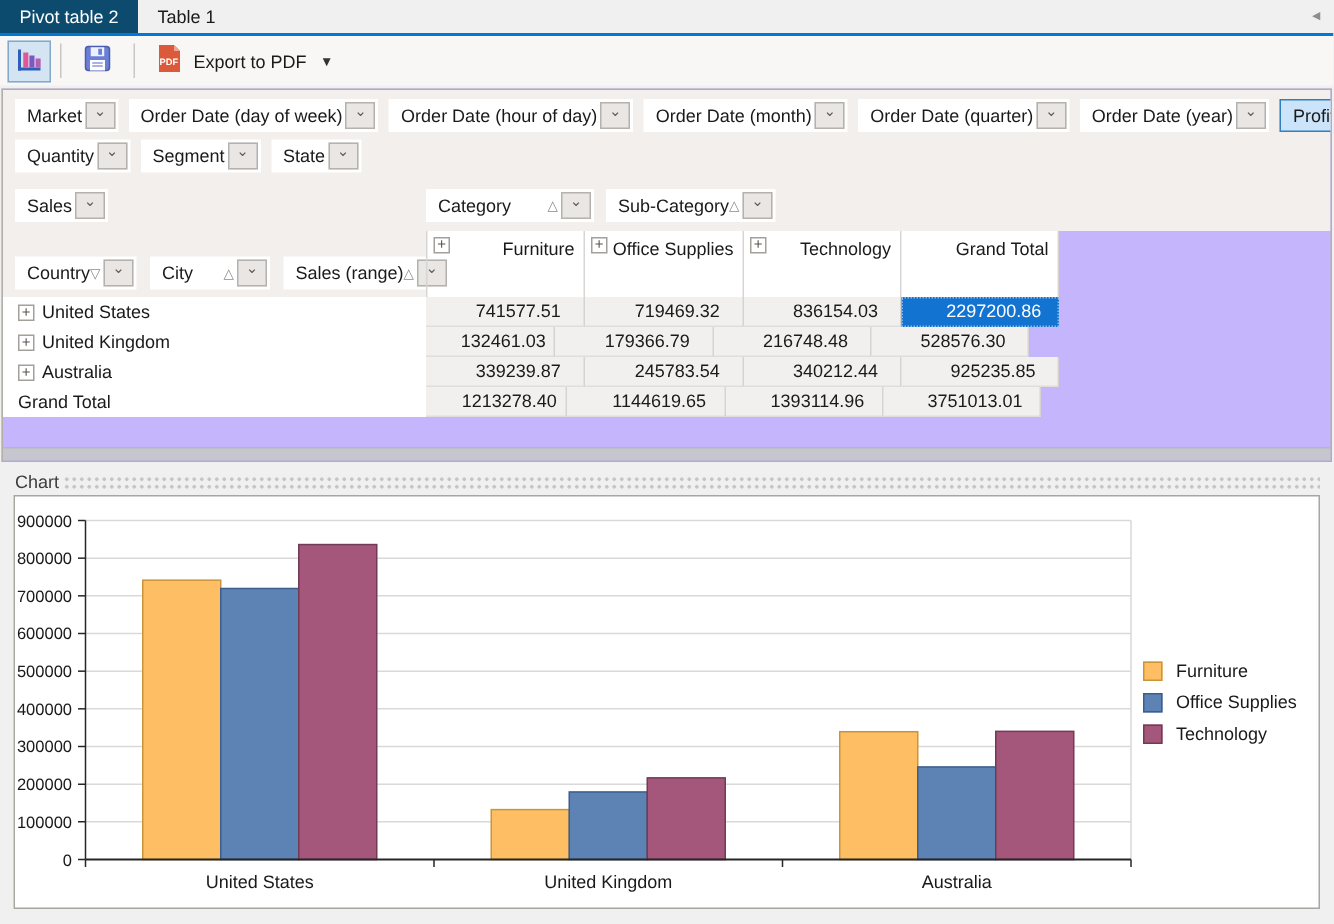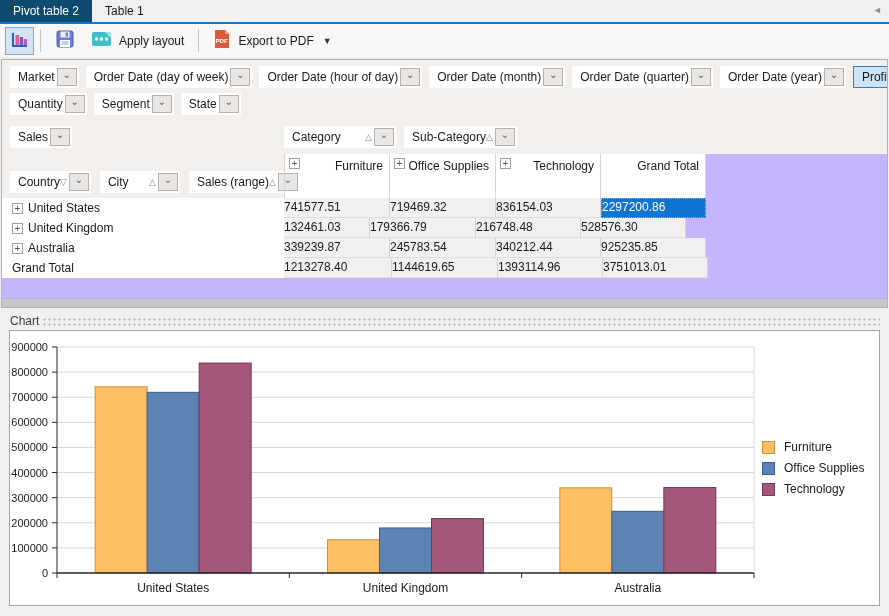--- a/index.html
+++ b/index.html
@@ -37,21 +37,21 @@
   .rowfields { width:282px; background:#f3efec; position:relative; flex:none; }
   .rowfields .inner { position:absolute; left:8px; bottom:5px; display:flex; gap:9px; }
   .colheads { display:flex; background:#fff; }
   .hcell { position:relative; border-right:1px solid #d8d5d2; }
   .hcell:first-child { border-left:1px solid #d8d5d2; }
   .hlabel { position:absolute; right:6px; top:5px; }
   .xbox { width:11px; height:11px; border:1px solid #a3a09c; background:#fff; color:#555; font-size:10px; line-height:9px; text-align:center; display:inline-block; flex:none; }
   .hcell .xbox { position:absolute; left:4px; top:4px; }
   .drow { display:flex; height:20px; }
   .rlabel { width:282px; flex:none; display:flex; align-items:center; gap:5px; padding-left:10px; background:#fff; }
-  .vcell { width:106px; flex:none; border-right:1px solid #d6d3d0; border-bottom:1px solid #e0ddda; background:#f2f0ee; text-align:left; padding-right:5px; line-height:18px; }
+  .vcell { width:106px; flex:none; border-right:1px solid #d6d3d0; border-bottom:1px solid #e0ddda; background:#f2f0ee; text-align:center; padding-right:5px; line-height:18px;padding-left:23px; }
   .vcell:first-of-type { border-left:1px solid #d6d3d0; }
   .vcell.sel { background:#1373d0; color:#fff; border:1px dotted #8ab8e6; line-height:17px; }
   .hscroll { position:absolute; left:0; right:0; bottom:0; height:9px; background:#c6c6cf; border-top:1px solid #b6b6c1; }
   
   .chartcap { display:flex; align-items:center; gap:3px; margin:6px 9px 2px 10px; height:14px; color:#3c3c3c; }
   .capdots { flex:1; height:9px; background-image:radial-gradient(#c7c3c0 1px, transparent 1.3px); background-size:5px 5px; }
   .chartpanel { margin:0 9px; height:276px; background:#fff; border:1px solid #a9a5a1; display:flex; align-items:stretch; }
   .legend { display:flex; flex-direction:column; justify-content:center; gap:7px; padding-left:2px; }
   .litem { display:flex; align-items:center; gap:9px; }
   .lswatch { width:13px; height:13px; flex:none; }
@@ -88,32 +88,20 @@
       <svg width="20" height="20" viewBox="0 0 20 20">
         <rect x="2" y="2" width="16" height="16" rx="2" fill="#6b7fd7" stroke="#4a5cb0"></rect>
         <rect x="5.5" y="2.5" width="9" height="6" fill="#eef1fb"></rect>
         <rect x="10.5" y="3.5" width="2.5" height="4" fill="#6b7fd7"></rect>
         <rect x="5" y="11" width="10" height="7" fill="#ffffff"></rect>
         <line x1="6.5" y1="13" x2="13.5" y2="13" stroke="#8c9ada"></line>
         <line x1="6.5" y1="15" x2="13.5" y2="15" stroke="#8c9ada"></line>
       </svg>
     </span>
   </div>
-  <div class="tbtn">
-    <span>
-      <svg width="21" height="18" viewBox="0 0 21 18">
-        <rect x="1" y="2" width="19" height="14" rx="2" fill="#41bfc6"></rect>
-        <circle cx="5.5" cy="9" r="1.7" fill="#ffffff"></circle>
-        <circle cx="10.5" cy="9" r="1.7" fill="#ffffff"></circle>
-        <circle cx="15.5" cy="9" r="1.7" fill="#ffffff"></circle>
-        <path d="M14 2 L20 2 L20 8 Z" fill="#a9e4e7"></path>
-      </svg>
-    </span>
-    <span>Apply layout</span>
-  </div>
   <div class="tsep"></div>
   <div class="tbtn">
     <span>
       <svg width="18" height="20" viewBox="0 0 18 20">
         <path d="M2 1 h10 l4 4 v14 h-14 z" fill="#da5a3b"></path>
         <path d="M12 1 l4 4 h-4 z" fill="#eda48f"></path>
         <text x="8.6" y="14" font-size="6.2" font-weight="bold" fill="#ffffff" text-anchor="middle">PDF</text>
       </svg>
     </span>
     <span>Export to PDF</span>
@@ -253,21 +241,21 @@
         </div>
         <div class="vcell" style="width: 106px;">339239.87</div>
         <div class="vcell" style="width: 106px;">245783.54</div>
         <div class="vcell" style="width: 105px;">340212.44</div>
         <div class="vcell" style="width: 105px;">925235.85</div>
       </div>
       <div class="drow">
         <div class="rlabel">
           <span>Grand Total</span>
         </div>
-        <div class="vcell" style="width: 108px;">1213278.40</div>
+        <div class="vcell" style="width: 94px;">1213278.40</div>
         <div class="vcell" style="width: 106px;">1144619.65</div>
         <div class="vcell" style="width: 105px;">1393114.96</div>
         <div class="vcell" style="width: 105px;">3751013.01</div>
       </div>
     </div>
 
   <div class="hscroll"></div>
 </div>
 
 <div class="chartcap">

